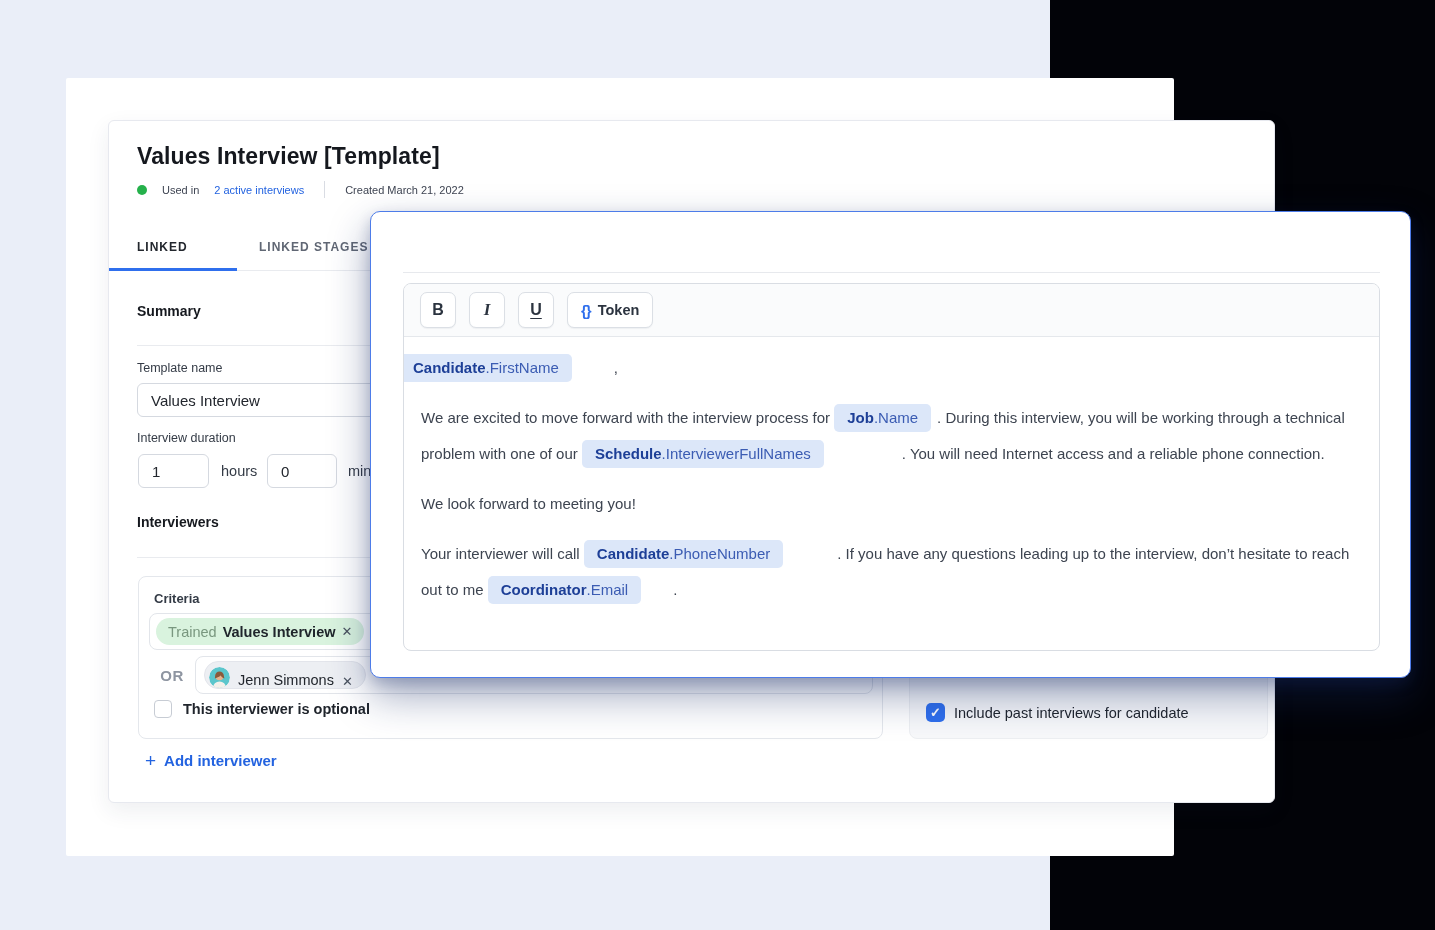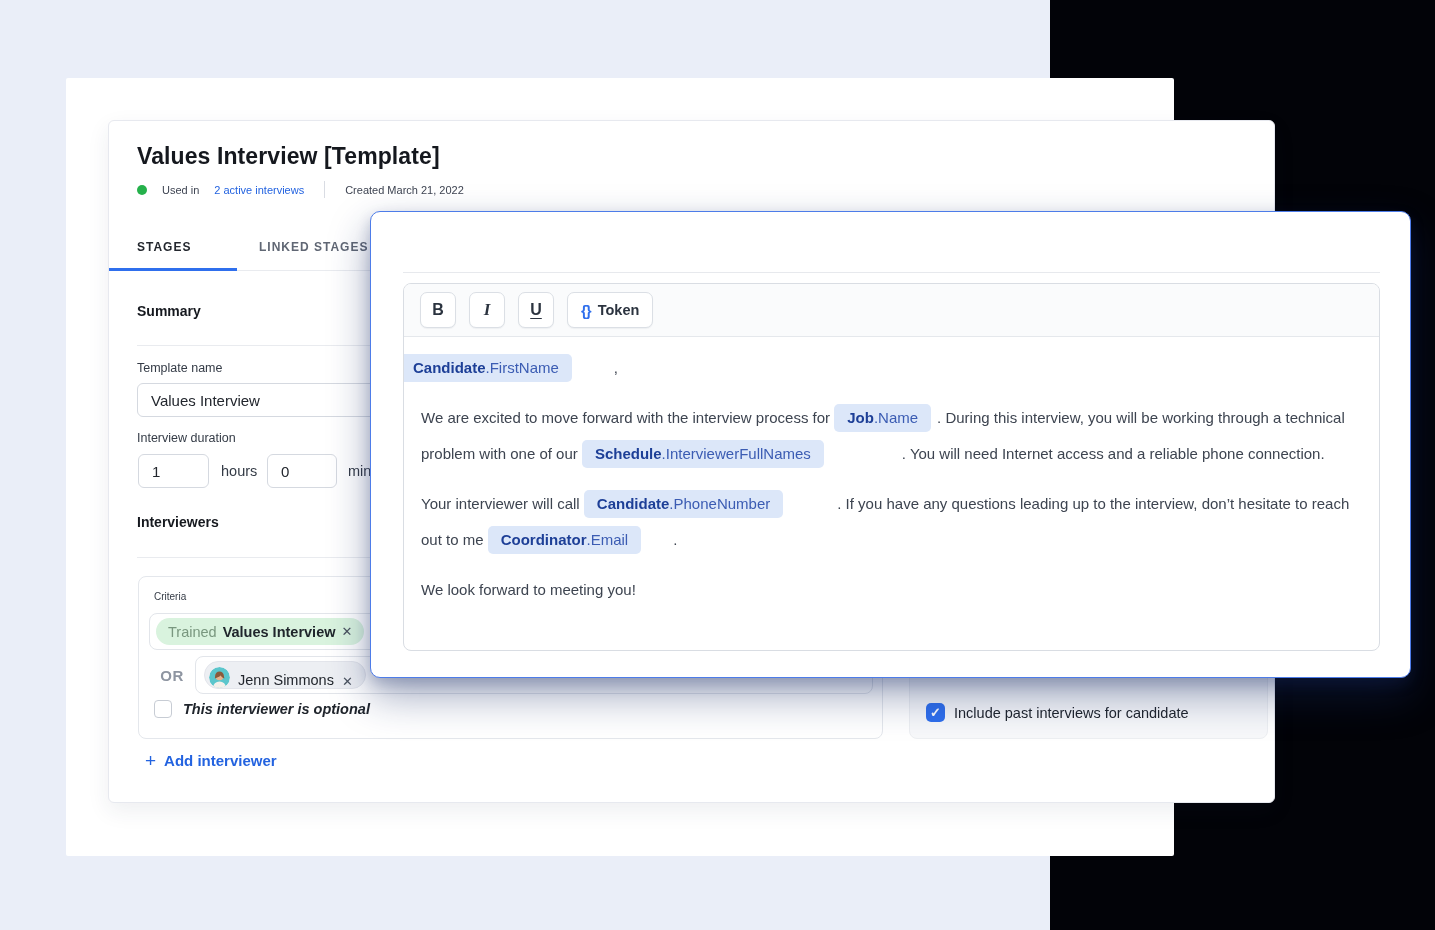--- a/index.html
+++ b/index.html
@@ -40,33 +40,33 @@
   .hr { position:absolute; left:28px; width:747px; height:1px; background:#e9ebef; }
   .field-label { position:absolute; left:28px; font-size:12.5px; font-weight:500; color:#343b46; }
   .txt-input {
     position:absolute; height:34px; border:1px solid #d5d9e0; border-radius:6px;
     font-family:"Liberation Sans",sans-serif; font-size:15px; color:#22262d; padding:0 13px; background:#fff;
   }
   .unit { position:absolute; font-size:14.5px; color:#343b46; }
 
   
   .criteria-card { position:absolute; left:29px; top:455px; width:745px; height:163px; border:1px solid #e4e7ec; border-radius:8px; background:#fff; }
-  .criteria-label { position:absolute; left:15px; top:14px; font-size:10px; font-weight:400; color:#343b46; }
+  .criteria-label { position:absolute; left:15px; top:14px; font-size:13px; font-weight:700; color:#343b46; }
   .chip-input { position:absolute; border:1px solid #e2e5ea; border-radius:8px; background:#fff; display:flex; align-items:center; }
   .row1 { left:10px; top:36px; width:724px; height:37px; padding-left:6px; }
   .row2-wrap { position:absolute; left:10px; top:79px; display:flex; align-items:center; }
   .or { width:46px; text-align:center; font-size:15px; font-weight:700; letter-spacing:.5px; color:#8e95a1; }
   .row2 { position:relative; width:678px; height:38px; border:1px solid #e2e5ea; border-radius:8px; background:#fff; display:flex; align-items:center; padding-left:8px; }
   .pill-green { display:inline-flex; align-items:center; gap:6px; height:27px; border-radius:14px; background:#d9f3de; padding:0 12px; font-size:14.5px; }
   .pill-green .pre { color:#79977f; }
   .pill-green .val { color:#20262c; font-weight:600; }
   .pill-gray { display:inline-flex; align-items:flex-end; gap:8px; height:28px; border-radius:14px; background:#edeff3; border:1px solid #e3e5eb; padding:0 12px 0 4px; font-size:14.5px; color:#22262d; }
   .x { font-size:13px; color:#4a525e; cursor:pointer; line-height:1; }
   .avatar { width:21px; height:21px; border-radius:50%; overflow:hidden; flex:0 0 21px; }
-  .cbx-row { position:absolute; left:15px; top:123px; display:flex; align-items:center; gap:11px;font-style:italic; }
+  .cbx-row { position:absolute; left:15px; top:123px; display:flex; align-items:center; gap:11px; }
   .cbx { width:18px; height:18px; border:1.5px solid #c7ccd4; border-radius:4px; background:#fff; cursor:pointer; }
   .cbx-label { font-size:14.5px; font-weight:600; color:#20252c; }
 
   .gray-panel { position:absolute; left:800px; top:440px; width:359px; height:178px; background:#f7f8fa; border:1px solid #edeff2; border-radius:8px; }
   .include-row { position:absolute; left:16px; top:141px; display:flex; align-items:center; gap:9px; }
   .cbx-checked { width:19px; height:19px; background:#2f6fed; border-radius:5px; color:#fff; font-size:13px; font-weight:700; display:flex; align-items:center; justify-content:center; cursor:pointer; }
   .include-label { font-size:14.5px; font-weight:500; color:#20252c; }
 
   .add-link { position:absolute; left:36px; top:630px; display:flex; align-items:center; gap:8px; color:#2363e0; cursor:pointer; }
   .add-link .plus { font-size:19px; font-weight:500; line-height:1; }
@@ -112,21 +112,21 @@
 
   <div class="meta">
     <span class="dot"></span>
     <span>Used in</span>
     <a>2 active interviews</a>
     <span class="vsep"></span>
     <span>Created March 21, 2022</span>
   </div>
 
   <div class="tabbar">
-    <div class="tab active"><span>STAGES</span></div>
+    <div class="tab active"><span>LINKED</span></div>
     <div class="tab inactive"><span>LINKED STAGES</span></div>
     <div class="tab-underline"></div>
   </div>
 
   <div class="section-h" style="top:182px;">Summary</div>
   <div class="hr" style="top:224px;"></div>
 
   <div class="field-label" style="top:240px;">Template name</div>
   <input class="txt-input" style="left: 28px; top: 262px; width: 747px;" value="Values Interview">
 
@@ -198,17 +198,17 @@
       <div class="tbtn i">I</div>
       <div class="tbtn u">U</div>
       <div class="tbtn token-btn">
         <span class="braces">{}</span>
         <span class="token-lbl">Token</span>
       </div>
     </div>
     <div class="editor-content">
         <div class="para"><span class="token hang" style="margin-right: 42px;"><b>Candidate</b>.FirstName</span>,</div>
         <div class="para">We are excited to move forward with the interview process for <span class="token" style="margin-right: 6px;"><b>Job</b>.Name</span>. During this interview, you will be working through a technical problem with one of our <span class="token" style="margin-right: 78px;"><b>Schedule</b>.InterviewerFullNames</span>. You will need Internet access and a reliable phone connection.</div>
+        <div class="para">We look forward to meeting you!</div>
         <div class="para">Your interviewer will call <span class="token" style="margin-right: 54px;"><b>Candidate</b>.PhoneNumber</span>. If you have any questions leading up to the interview, don’t hesitate to reach out to me <span class="token" style="margin-right: 32px;"><b>Coordinator</b>.Email</span>.</div>
-        <div class="para">We look forward to meeting you!</div>
       </div>
   </div>
 </div>
 
 </body></html>

